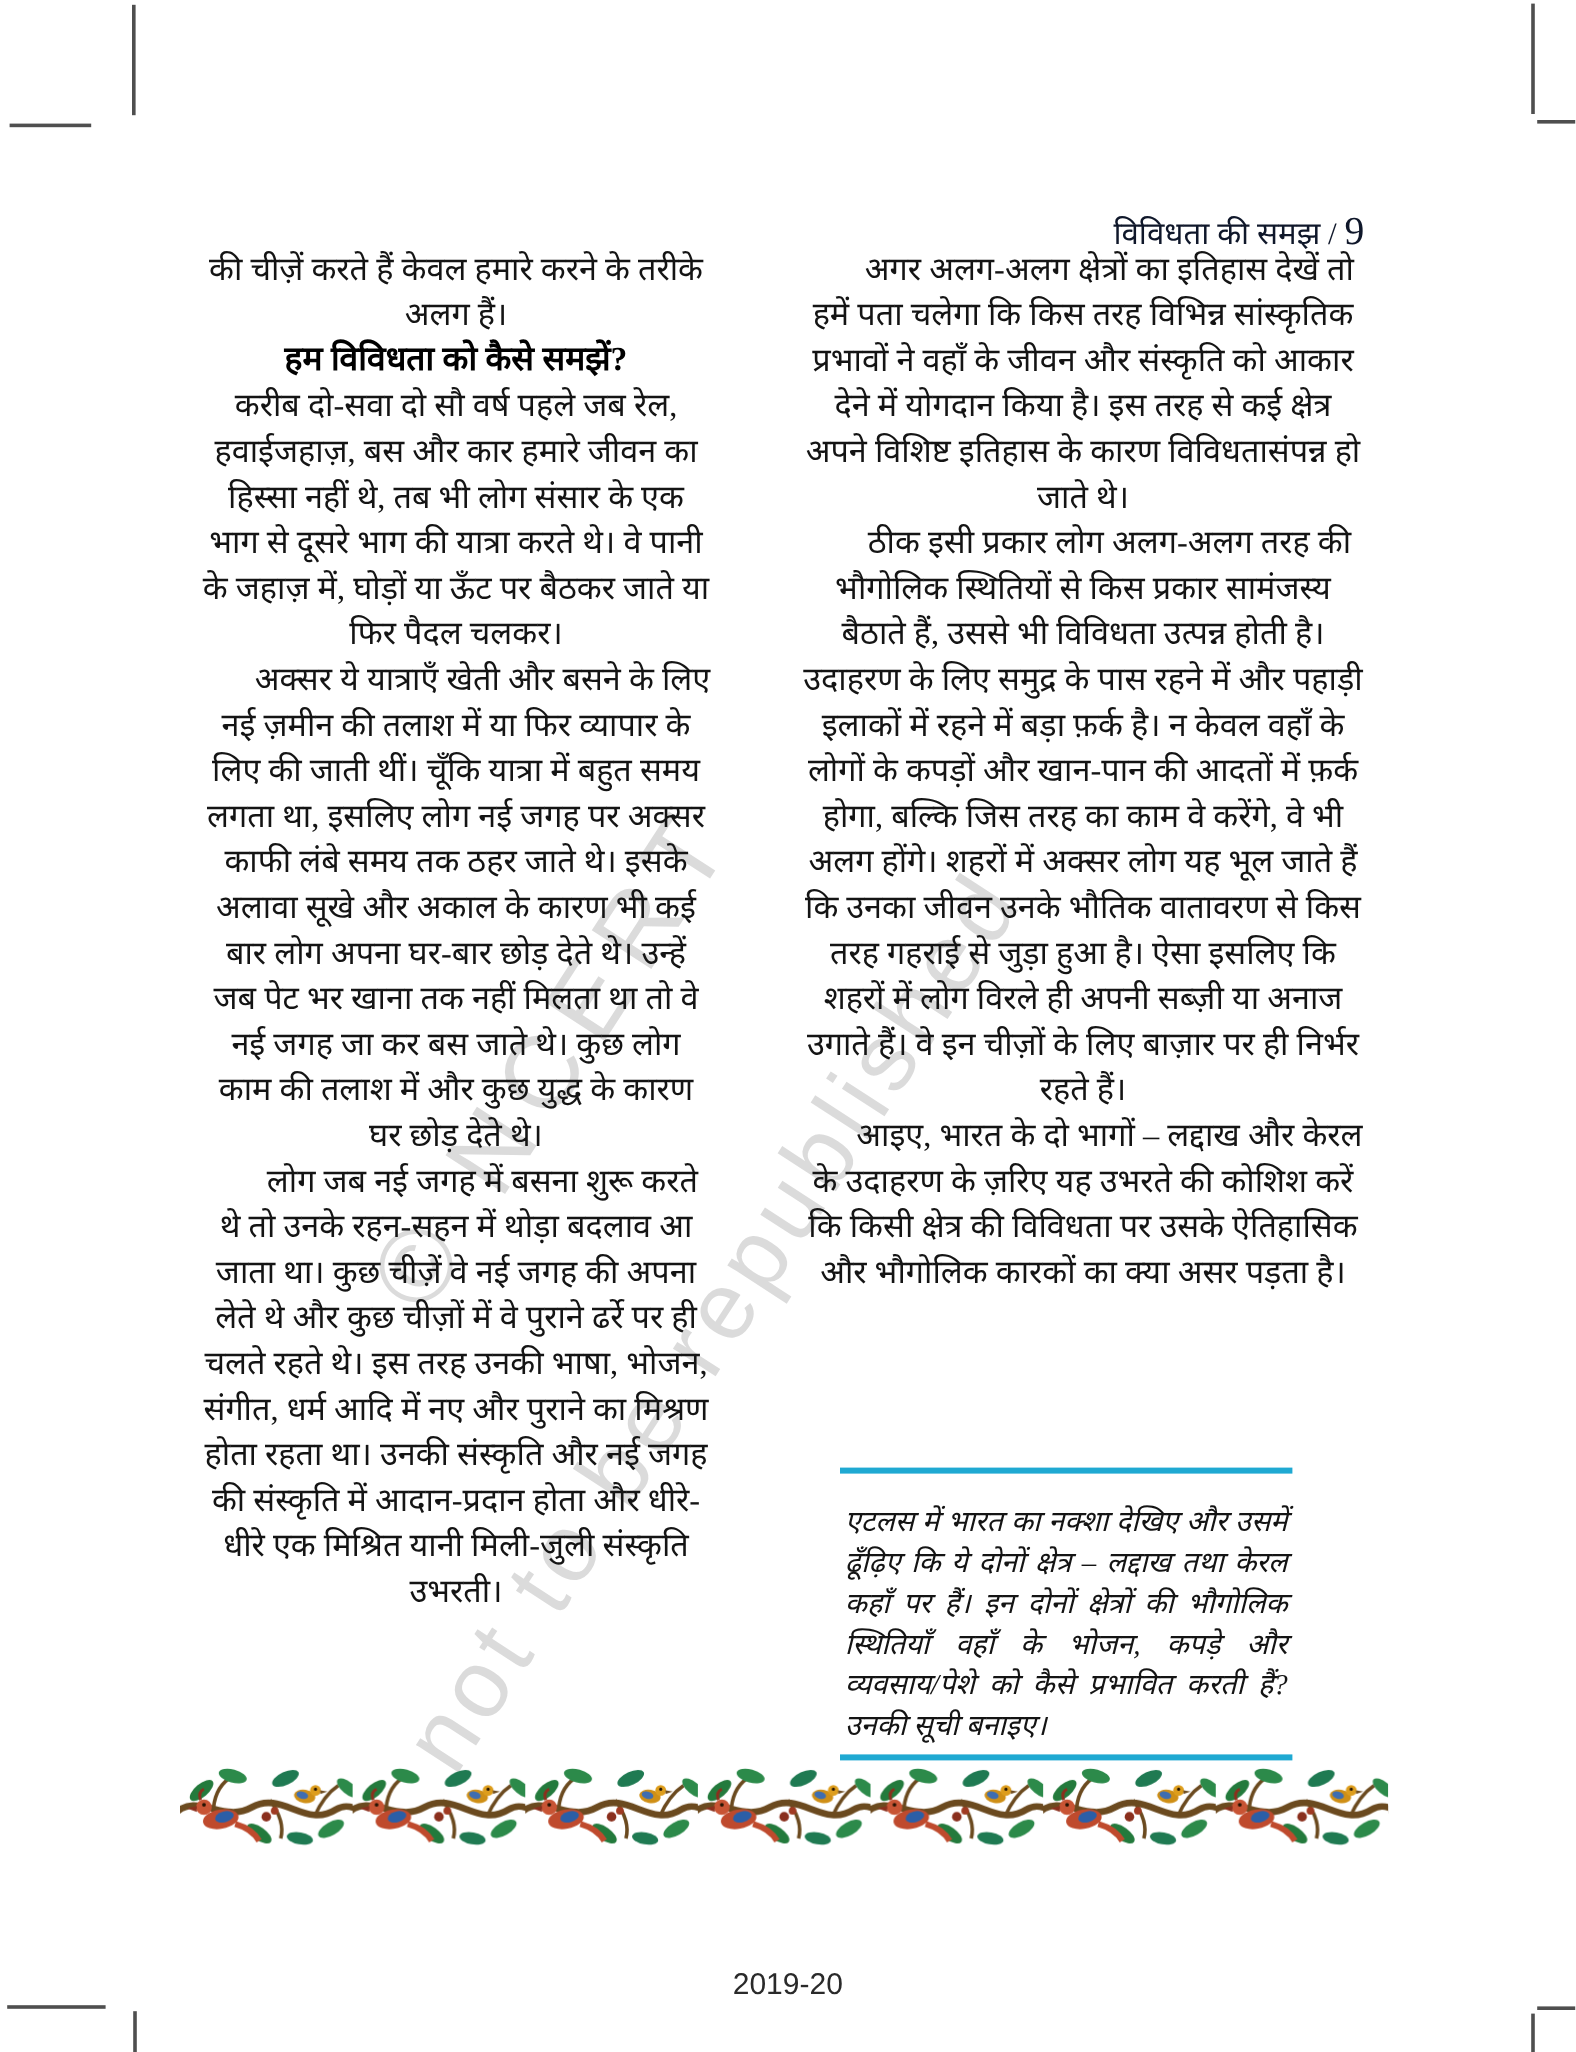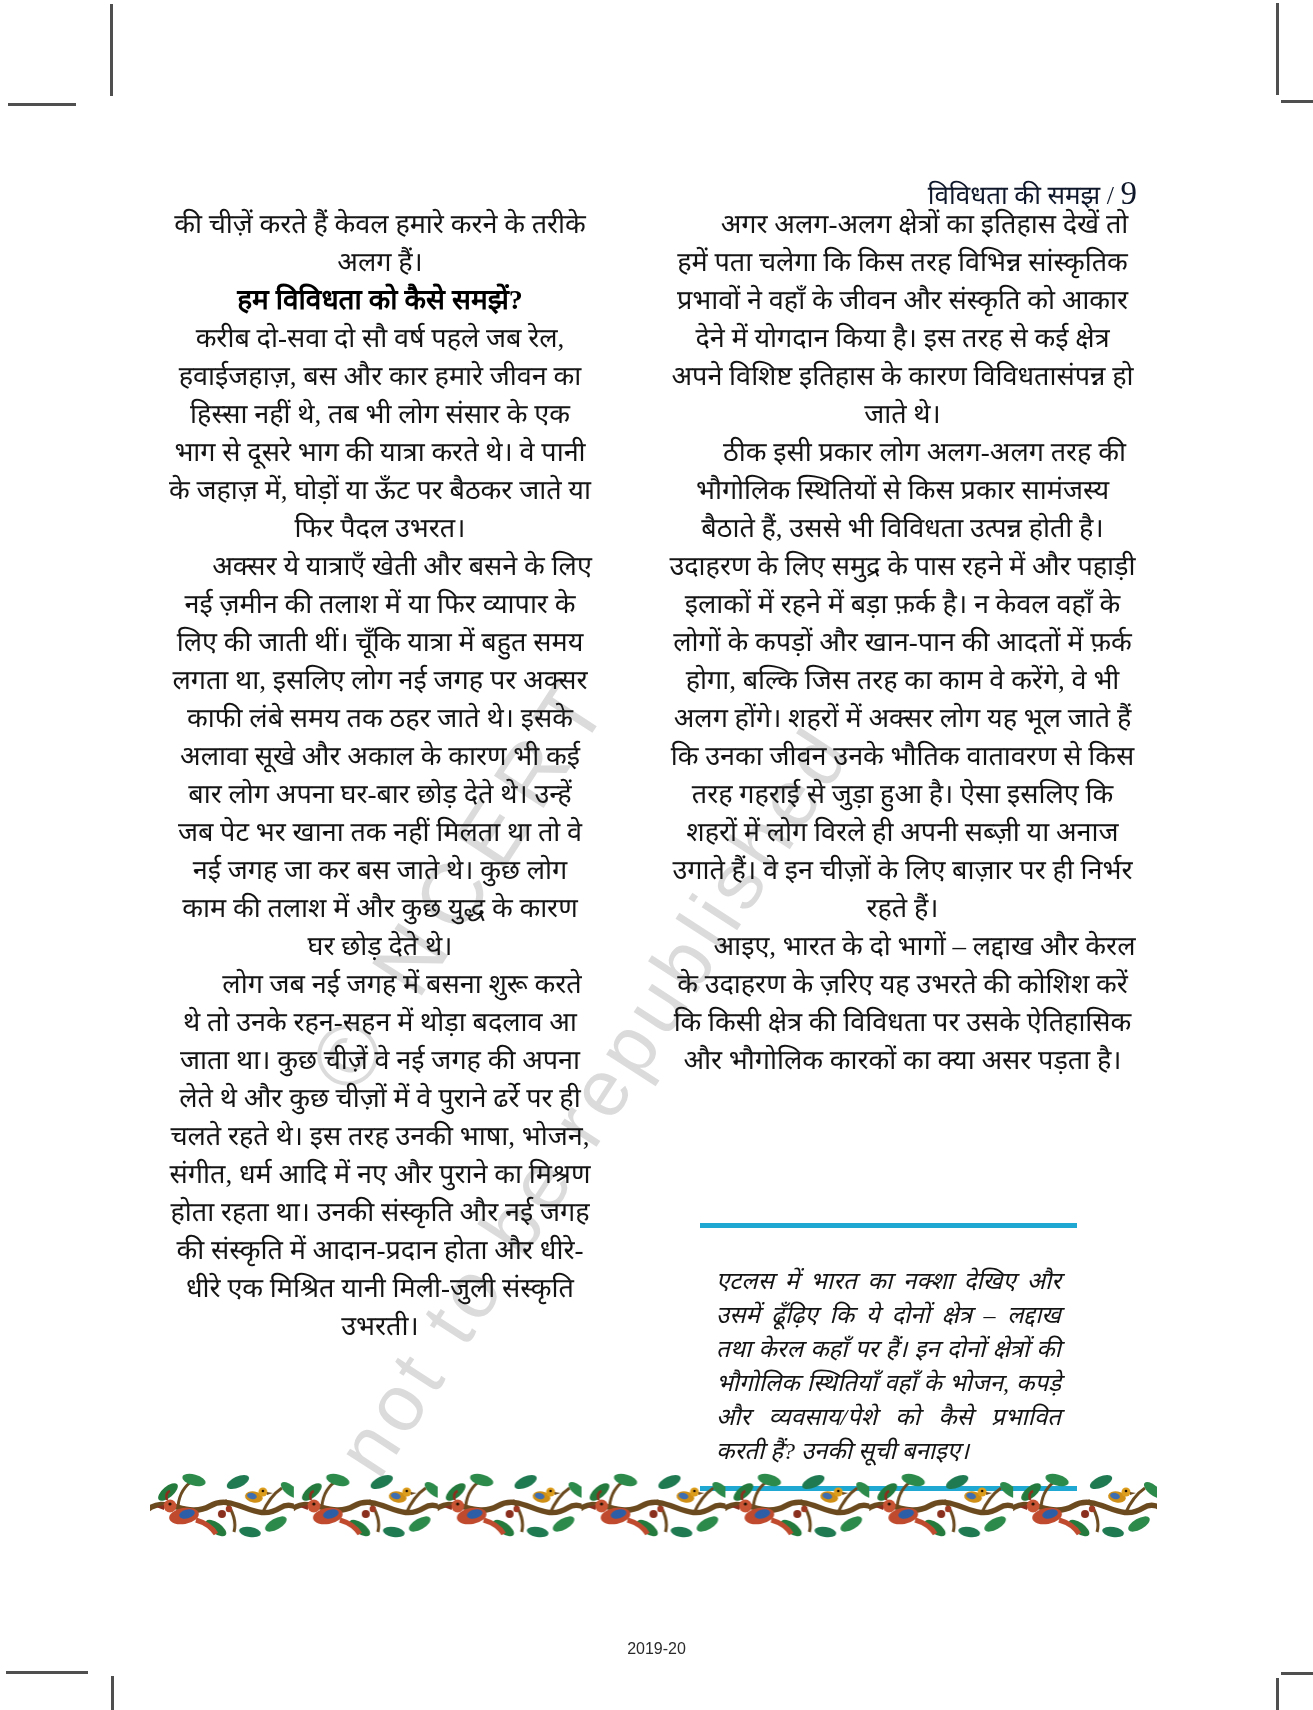--- a/index.html
+++ b/index.html
@@ -27,40 +27,40 @@
     font-size:28px; line-height:38px; font-weight:bold; margin:10px 0 8px 0;
     color:#000; text-align:left;
   }
   
   .activity {
     position:absolute; left:700px; top:1223px; width:377px;
     border-top:5px solid #1fa9d2; border-bottom:5px solid #1fa9d2;
     padding:20px 0 2px 0;
   }
   .activity p {
-    margin:16px; font-style:italic; font-size:24px; line-height:34px;
+    margin:4px; font-style:italic; font-size:24px; line-height:34px;
     text-align:justify; color:#141414;
   }
   
   .watermark { position:absolute; left:0; top:0; width:1313px; height:1710px;
                pointer-events:none; }
   .wm-line {
     position:absolute; white-space:nowrap;
     font-family:"Liberation Sans", sans-serif;
     color:rgba(125,125,125,0.28); transform-origin:left bottom;
     transform:rotate(-57deg);
   }
   .wm1 { left:372px; top:1010px; font-size:86px; letter-spacing:14px; }
   .wm2 { left:395px; top:1400px; font-size:80px; letter-spacing:6px; }
   
   .floral { position:absolute; left:150px; top:1470px; width:1007px; height:72px; }
   
   .footer {
     position:absolute; top:1640px; left:0; width:1313px; text-align:center;
-    font-family:"Liberation Sans", sans-serif; font-size:16px; color:#2a2a2a;
+    font-family:"Liberation Sans", sans-serif; font-size:25px; color:#2a2a2a;
   }
 </style>
 </head>
 <body>
 
 <div class="page">
 
   <div class="crop" style="left:110px; top:4px; width:3px; height:92px;"></div>
   <div class="crop" style="left:8px; top:103px; width:68px; height:3px;"></div>
   <div class="crop" style="left:1276px; top:3px; width:3px; height:92px;"></div>
@@ -75,21 +75,21 @@
     <div class="wm-line wm2">not to be republished</div>
   </div>
 
   <div class="header">
     <span>विविधता की समझ</span><span> / </span><span class="pnum">9</span>
   </div>
 
   <div class="col col-left">
     <p>की चीज़ें करते हैं केवल हमारे करने के तरीके अलग हैं।</p>
     <p class="section-heading">हम विविधता को कैसे समझें?</p>
-    <p>करीब दो-सवा दो सौ वर्ष पहले जब रेल, हवाईजहाज़, बस और कार हमारे जीवन का हिस्सा नहीं थे, तब भी लोग संसार के एक भाग से दूसरे भाग की यात्रा करते थे। वे पानी के जहाज़ में, घोड़ों या ऊँट पर बैठकर जाते या फिर पैदल उभरत।</p>
+    <p>करीब दो-सवा दो सौ वर्ष पहले जब रेल, हवाईजहाज़, बस और कार हमारे जीवन का हिस्सा नहीं थे, तब भी लोग संसार के एक भाग से दूसरे भाग की यात्रा करते थे। वे पानी के जहाज़ में, घोड़ों या ऊँट पर बैठकर जाते या फिर पैदल चलकर।</p>
     <p class="indent">अक्सर ये यात्राएँ खेती और बसने के लिए नई ज़मीन की तलाश में या फिर व्यापार के लिए की जाती थीं। चूँकि यात्रा में बहुत समय लगता था, इसलिए लोग नई जगह पर अक्सर काफी लंबे समय तक ठहर जाते थे। इसके अलावा सूखे और अकाल के कारण भी कई बार लोग अपना घर-बार छोड़ देते थे। उन्हें जब पेट भर खाना तक नहीं मिलता था तो वे नई जगह जा कर बस जाते थे। कुछ लोग काम की तलाश में और कुछ युद्ध के कारण घर छोड़ देते थे।</p>
     <p class="indent">लोग जब नई जगह में बसना शुरू करते थे तो उनके रहन-सहन में थोड़ा बदलाव आ जाता था। कुछ चीज़ें वे नई जगह की अपना लेते थे और कुछ चीज़ों में वे पुराने ढर्रे पर ही चलते रहते थे। इस तरह उनकी भाषा, भोजन, संगीत, धर्म आदि में नए और पुराने का मिश्रण होता रहता था। उनकी संस्कृति और नई जगह की संस्कृति में आदान-प्रदान होता और धीरे-धीरे एक मिश्रित यानी मिली-जुली संस्कृति उभरती।</p>
   </div>
 
   <div class="col col-right">
     <p class="indent">अगर अलग-अलग क्षेत्रों का इतिहास देखें तो हमें पता चलेगा कि किस तरह विभिन्न सांस्कृतिक प्रभावों ने वहाँ के जीवन और संस्कृति को आकार देने में योगदान किया है। इस तरह से कई क्षेत्र अपने विशिष्ट इतिहास के कारण विविधतासंपन्न हो जाते थे।</p>
     <p class="indent">ठीक इसी प्रकार लोग अलग-अलग तरह की भौगोलिक स्थितियों से किस प्रकार सामंजस्य बैठाते हैं, उससे भी विविधता उत्पन्न होती है। उदाहरण के लिए समुद्र के पास रहने में और पहाड़ी इलाकों में रहने में बड़ा फ़र्क है। न केवल वहाँ के लोगों के कपड़ों और खान-पान की आदतों में फ़र्क होगा, बल्कि जिस तरह का काम वे करेंगे, वे भी अलग होंगे। शहरों में अक्सर लोग यह भूल जाते हैं कि उनका जीवन उनके भौतिक वातावरण से किस तरह गहराई से जुड़ा हुआ है। ऐसा इसलिए कि शहरों में लोग विरले ही अपनी सब्ज़ी या अनाज उगाते हैं। वे इन चीज़ों के लिए बाज़ार पर ही निर्भर रहते हैं।</p>
     <p class="indent">आइए, भारत के दो भागों – लद्दाख और केरल के उदाहरण के ज़रिए यह उभरते की कोशिश करें कि किसी क्षेत्र की विविधता पर उसके ऐतिहासिक और भौगोलिक कारकों का क्या असर पड़ता है।</p>
   </div>
 

